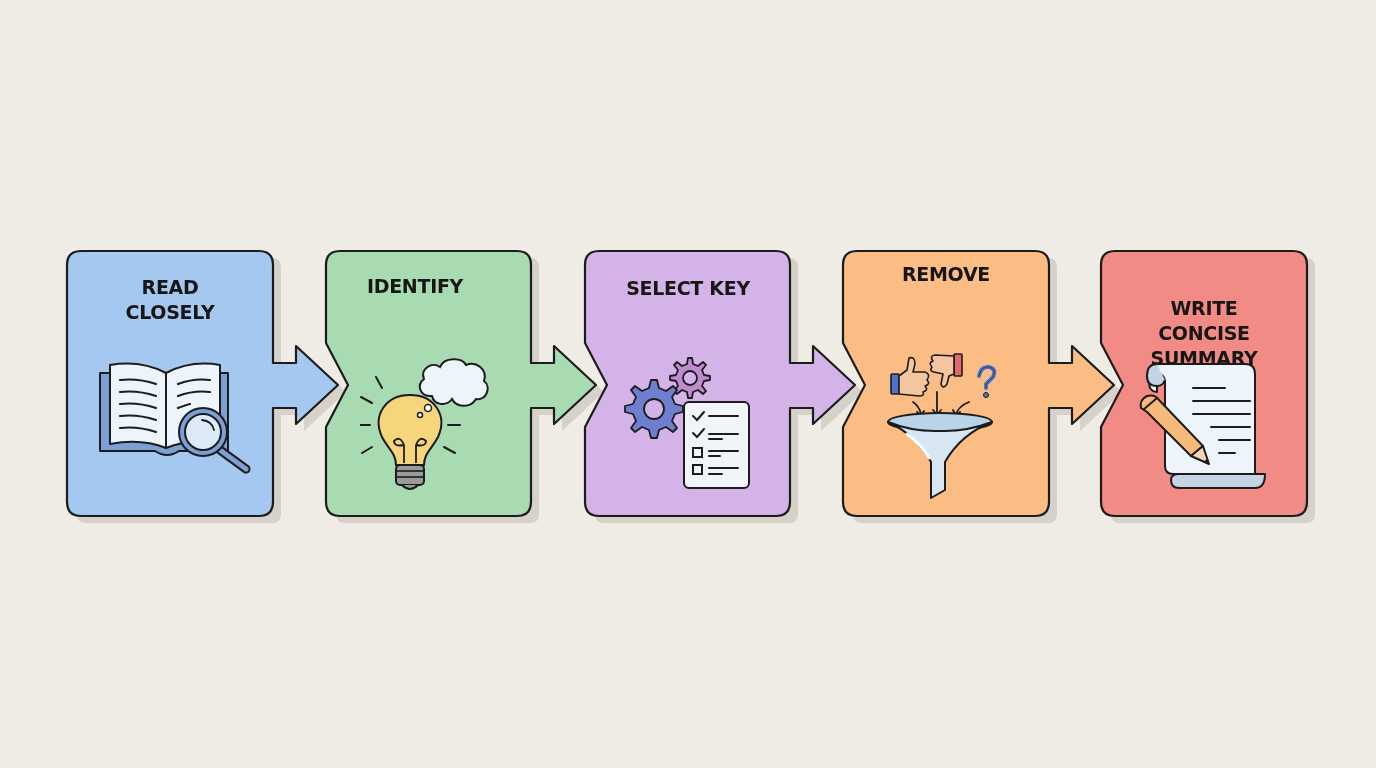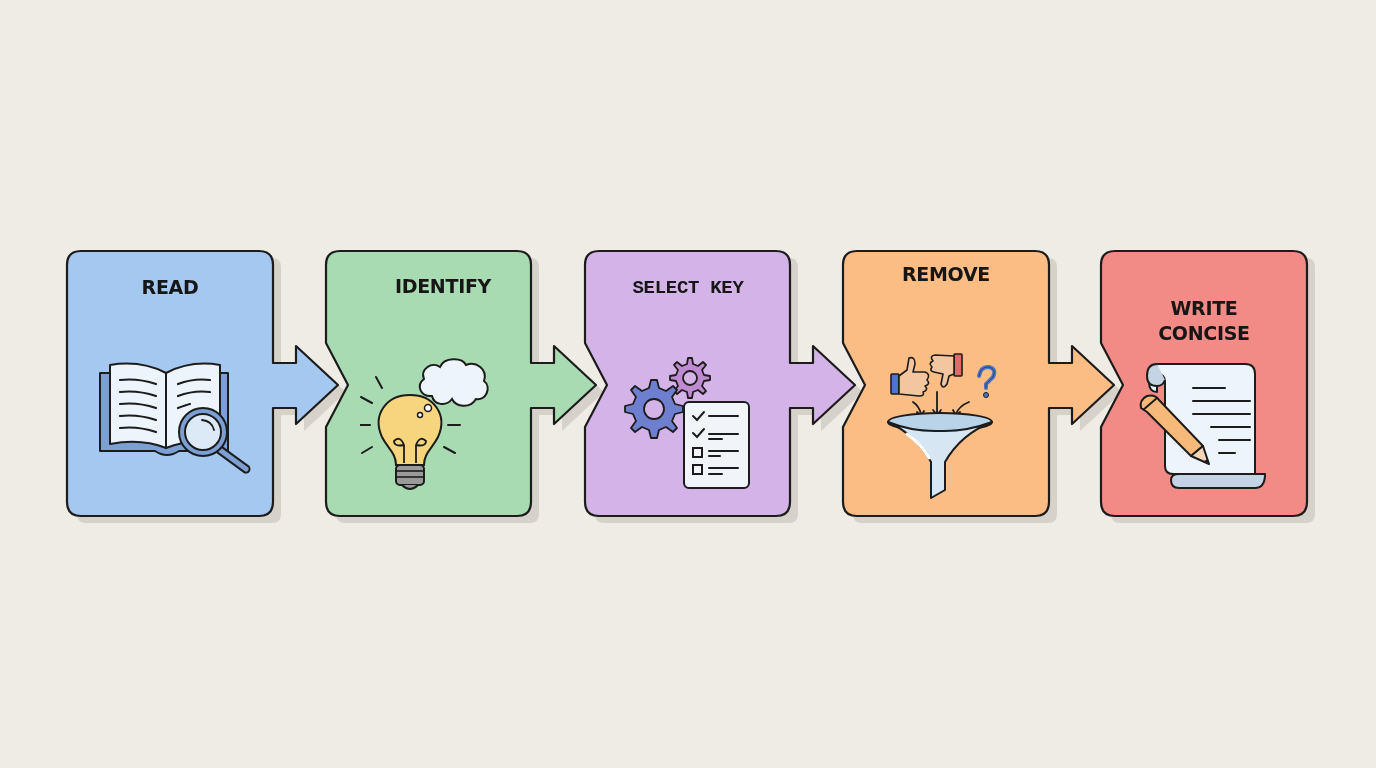--- a/index.html
+++ b/index.html
@@ -62,33 +62,35 @@
     </g>
   </svg>
 
   <div style="position:absolute;left:273px;top:346px;width:65px;height:78px;"></div>
   <div style="position:absolute;left:531px;top:346px;width:65px;height:78px;"></div>
   <div style="position:absolute;left:790px;top:346px;width:65px;height:78px;"></div>
   <div style="position:absolute;left:1049px;top:346px;width:65px;height:78px;"></div>
 
   <div class="card-title" style="left:67px;top:275px;">
     <span>READ</span>
-  </div>
-  <div class="card-title" style="left:340px;top:274px;">
+    <span>CLOSELY</span>
+  </div>
+  <div class="card-title" style="left:312px;top:274px;">
     <span>IDENTIFY</span>
   </div>
-  <div class="card-title" style="left:585px;top:276px;font-family:Liberation Mono, monospace;">
+  <div class="card-title" style="left:585px;top:276px;">
     <span>SELECT KEY</span>
   </div>
   <div class="card-title" style="left:843px;top:262px;">
     <span>REMOVE</span>
   </div>
   <div class="card-title" style="left:1101px;top:266px;margin-top:30px;">
     <span>WRITE</span>
     <span>CONCISE</span>
+    <span>SUMMARY</span>
   </div>
 
   <svg class="icon" style="left:96px;top:360px;" width="165" height="115" viewBox="0 0 165 115">
     <path d="M 4 13 H 132 V 91 H 83 Q 71 99 59 91 H 4 Z" fill="#7c9fd4" stroke="#1c1c1c" stroke-width="2" stroke-linejoin="round"></path>
     <path d="M 14 5 Q 45 0 70 13 V 88 Q 45 78 14 84 Z" fill="#eef4fb" stroke="#1c1c1c" stroke-width="2" stroke-linejoin="round"></path>
     <path d="M 70 13 Q 95 0 124 5 V 84 Q 95 78 70 88 Z" fill="#eef4fb" stroke="#1c1c1c" stroke-width="2" stroke-linejoin="round"></path>
     <g stroke="#1c1c1c" stroke-width="2.2" stroke-linecap="round" fill="none">
       <path d="M 24 20 Q 42 18 60 24"></path>
       <path d="M 24 32 Q 42 30 60 36"></path>
       <path d="M 24 44 Q 42 42 60 48"></path>

